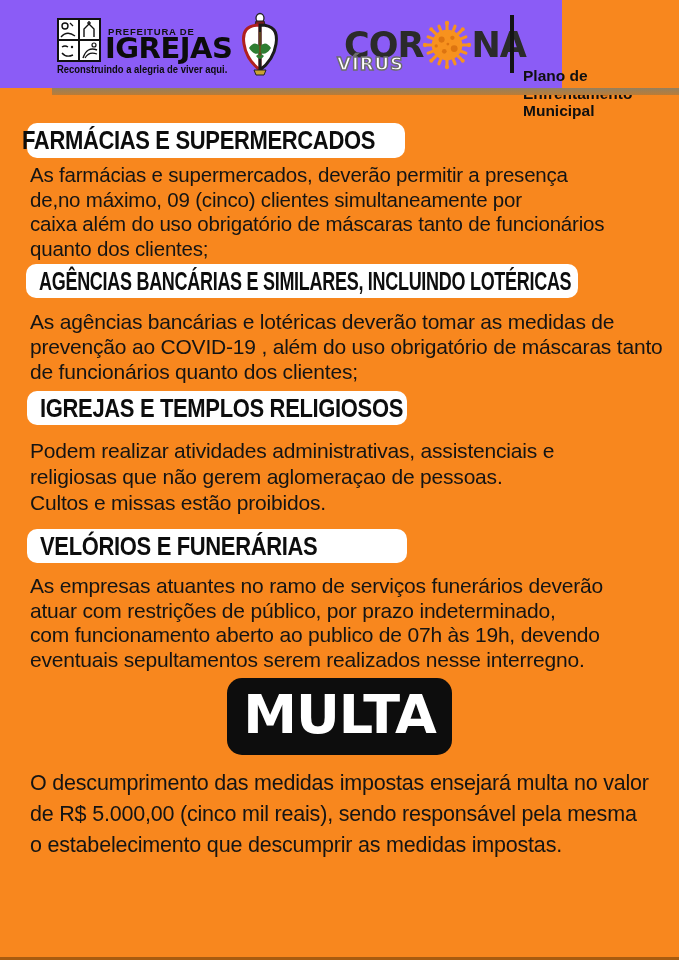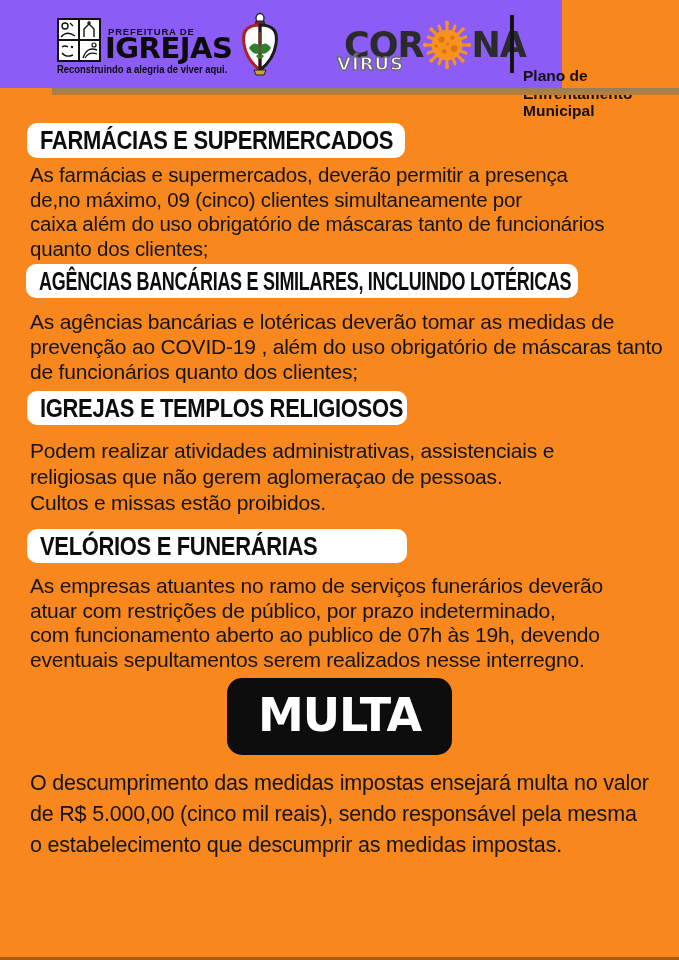--- a/index.html
+++ b/index.html
@@ -29,21 +29,21 @@
   .band-cover{position:absolute;left:0;top:88px;width:52px;height:7px;background:#F8871E;border-top-right-radius:6px;}
   
   .banner{position:absolute;background:#ffffff;border-radius:10px;display:flex;align-items:center;padding-left:13px;box-sizing:border-box;}
   .banner-text{font-size:25px;font-weight:800;letter-spacing:-.4px;color:#0d0d0d;white-space:nowrap;
     transform:scaleX(.88);transform-origin:left;font-family:"Liberation Sans",sans-serif;}
   .banner-text.xcond{transform:scaleX(.72);}
   .para{position:absolute;left:30px;color:#141414;white-space:pre-line;letter-spacing:-.2px;}
   .p-round{font-family:"Liberation Sans",sans-serif;}
   .multa{position:absolute;left:227px;top:678px;width:225px;height:77px;background:#0d0d0d;border-radius:15px;
     display:flex;align-items:center;justify-content:center;}
-  .multa-label{color:#ffffff;font-size:46px;font-weight:800;letter-spacing:-1px;margin-top:-4px;
+  .multa-label{color:#ffffff;font-size:54px;font-weight:800;letter-spacing:-1px;margin-top:-4px;
     font-family:"DejaVu Sans","Liberation Sans",sans-serif;}
   .bottom-edge{position:absolute;left:0;top:957px;width:679px;height:3px;background:#a85c10;}
 </style>
 </head>
 <body>
 
 <div class="poster">
 
   <div class="header">
 
@@ -134,21 +134,21 @@
 
     <div class="hdr-divider"></div>
     <div class="plan">Plano de
 Enfrentamento
 Municipal</div>
   </div>
 
   <div class="band"></div>
   <div class="band-cover"></div>
 
-  <div class="banner" style="left:27px;top:123px;width:378px;height:35px;">
+  <div class="banner" style="left:27px;top:123px;width:378px;height:35px;justify-content:center;">
     <span class="banner-text">FARMÁCIAS E SUPERMERCADOS</span>
   </div>
   <div class="para p-round" style="top:163px;font-size:20.5px;line-height:24.5px;">As farmácias e supermercados, deverão permitir a presença
 de,no máximo, 09 (cinco) clientes simultaneamente por
 caixa além do uso obrigatório de máscaras tanto de funcionários
 quanto dos clientes;</div>
 
   <div class="banner" style="left:26px;top:264px;width:552px;height:34px;">
     <span class="banner-text xcond">AGÊNCIAS BANCÁRIAS E SIMILARES, INCLUINDO LOTÉRICAS</span>
   </div>

